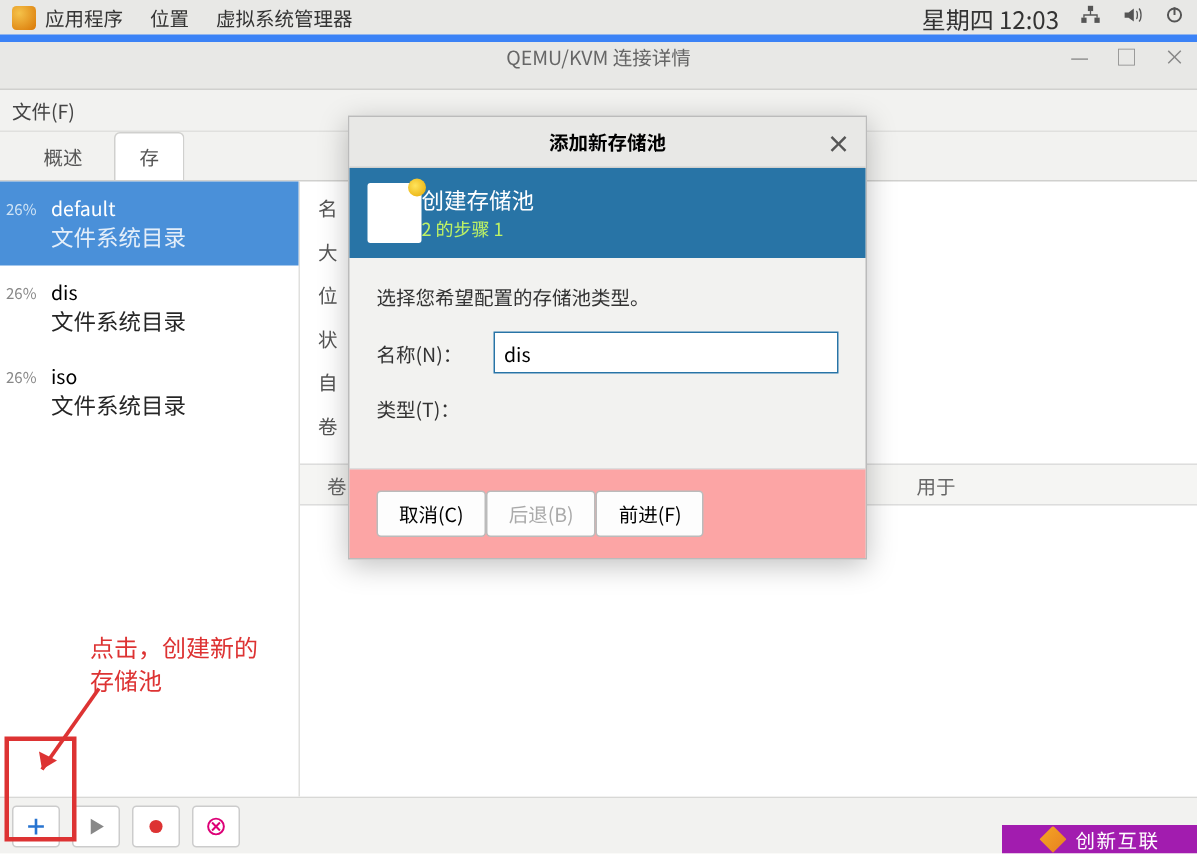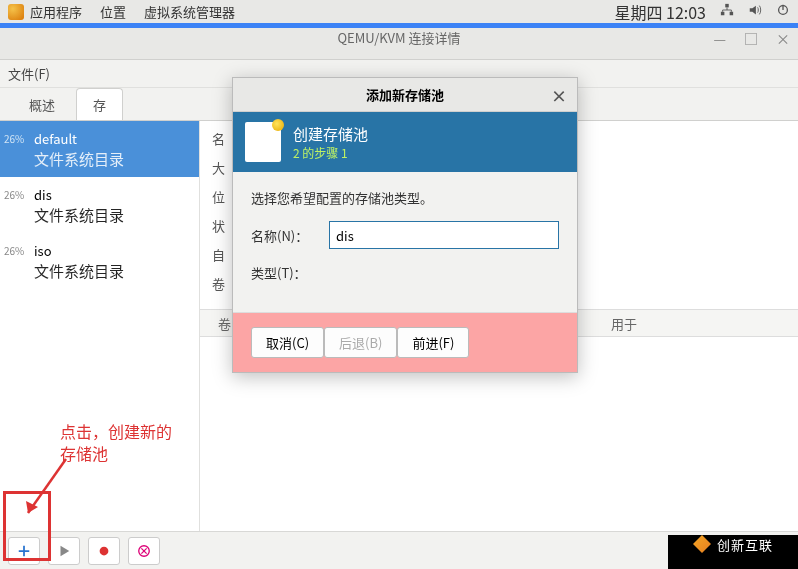--- a/index.html
+++ b/index.html
@@ -47,42 +47,42 @@
 
 
 .bottom-bar { height: 38px; background: #f2f2f0; border-top: 1px solid #d8d8d6; display: flex; align-items: center; padding-left: 8px; gap: 8px; }
 .bottom-btn { width: 32px; height: 28px; border: 1px solid #ccc; border-radius: 3px; background: #fff; display: flex; align-items: center; justify-content: center; cursor: pointer; }
 .bottom-btn svg { width: 14px; height: 14px; }
 
 
 .dialog { position: absolute; left: 232px; top: 77px; width: 346px; background: #f2f2f0; border: 1px solid #bbb; box-shadow: 0 4px 18px rgba(0,0,0,0.25); z-index: 50; }
 .dlg-title { height: 34px; background: #e8e8e6; display: flex; align-items: center; justify-content: center; position: relative; font-size: 13px; font-weight: 600; border-bottom: 1px solid #d0d0ce; }
 .dlg-title .close { position: absolute; right: 10px; font-size: 16px; cursor: pointer; color: #555; }
-.dlg-banner { background: #2874a6; color: #fff; padding: 10px 12px; display: flex; gap: 12px; align-items: center; }
+.dlg-banner { background: #2874a6; color: #fff; padding: 10px 12px; display: flex; align-items: center; }
 .dlg-banner .bicon { width: 36px; height: 40px; background: #fff; border-radius: 2px; position: relative; }
 .dlg-banner .bicon::after { content: ""; position: absolute; right: -3px; top: -3px; width: 12px; height: 12px; background: radial-gradient(circle at 40% 40%, #ffe45c, #e6a800); border-radius: 50%; }
 .dlg-banner .btext .h { font-size: 15px; }
 .dlg-banner .btext .s { font-size: 12px; color: #bef264; }
 .dlg-body { padding: 16px 18px; font-size: 13px; color: #333; }
 .dlg-body .prompt { margin-bottom: 14px; }
 .dlg-row { display: flex; align-items: center; margin-bottom: 14px; gap: 10px; }
 .dlg-row label { width: 68px; text-align: left; }
 .dlg-row input[type=text] { flex: 1; height: 28px; border: 1px solid #2874a6; padding: 0 6px; font-size: 13px; }
 .dlg-row .select { flex: 1; height: 28px; border: 1px solid #ccc; border-radius: 3px; background: #fff; display: flex; align-items: center; padding: 0 8px; justify-content: space-between; }
 .dlg-buttons { display: flex; justify-content: flex-start; padding: 14px 18px; border-top: 1px solid #ddd; background: #fca5a5; }
 .btn { padding: 5px 14px; border: 1px solid #bbb; background: #fdfdfd; border-radius: 3px; font-size: 13px; cursor: pointer; }
 .btn.disabled { color: #aaa; }
 
 
 .anno-box1 { position: absolute; border: 3px solid #d33; pointer-events: none; }
 .anno-arrow { position: absolute; pointer-events: none; }
 .anno-text { position: absolute; color: #d33; font-size: 16px; line-height: 1.4; pointer-events: none; }
 
 
-.footer-wm { position: absolute; right: 0; bottom: 0; height: 34px; width: 130px; background: #000000; display: flex; align-items: flex-start; justify-content: center; gap: 6px; }
+.footer-wm { position: absolute; right: 0; bottom: 0; height: 19px; width: 130px; background: #a21caf; display: flex; align-items: center; justify-content: center; gap: 6px; }
 .footer-wm .wmicon { width: 18px; height: 18px; background: linear-gradient(135deg, #f5a623, #e67e22); clip-path: polygon(50% 0, 100% 50%, 50% 100%, 0 50%); }
 .footer-wm .wmtext { color: #fff; font-size: 13px; letter-spacing: 1px; }
 </style>
 </head>
 <body>
 
 <div class="top-panel">
   <div class="app-icon"></div>
   <span class="menu-item">应用程序</span>
   <span class="menu-item">位置</span>

